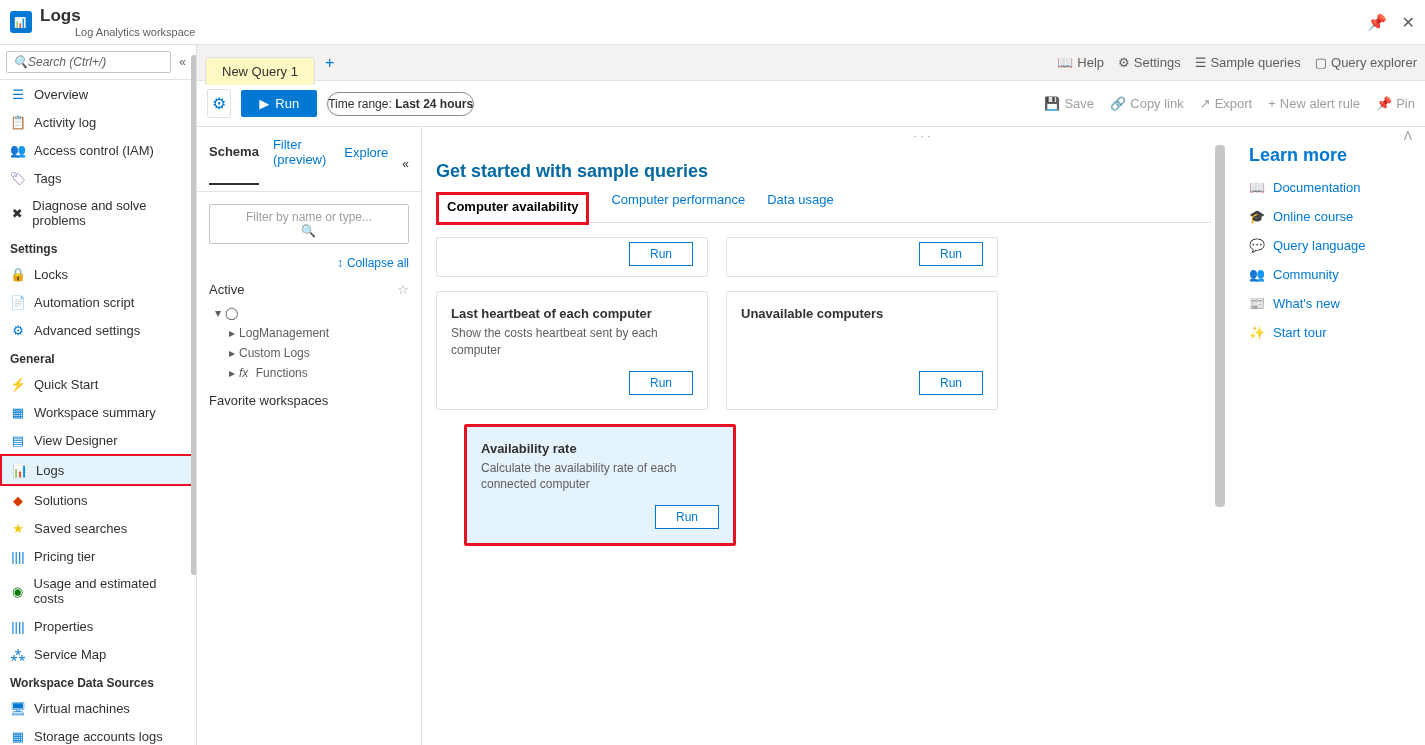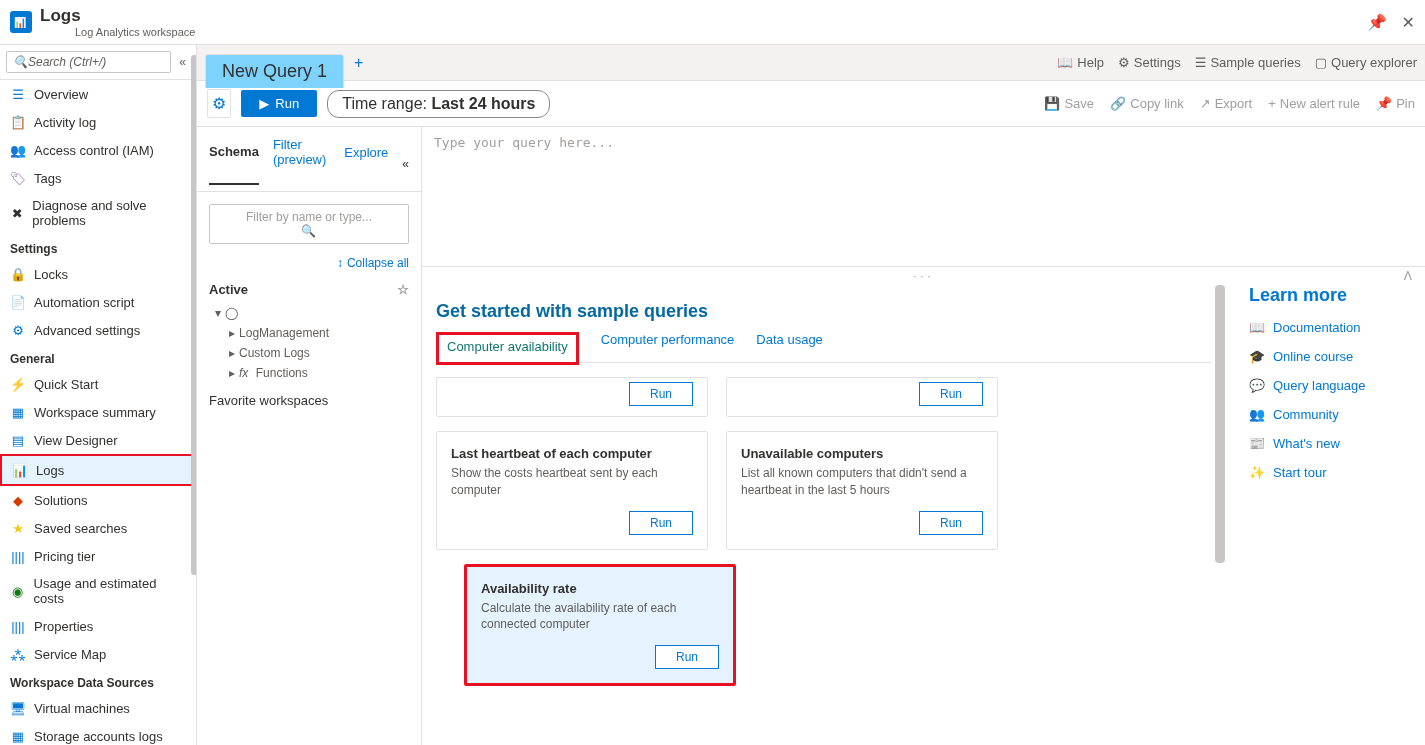--- a/index.html
+++ b/index.html
@@ -20,60 +20,60 @@
 .search-box { flex: 1; display: flex; align-items: center; border: 1px solid #c8c6c4; border-radius: 2px; padding: 3px 6px; font-size: 12px; color: #605e5c; font-style: italic; }
 .collapse-arrow { font-size: 12px; color: #605e5c; padding: 0 4px; }
 .nav-item { display: flex; align-items: center; padding: 6px 10px; gap: 8px; cursor: pointer; }
 .nav-item.active { background: #e5f3ff; }
 .nav-icon { width: 16px; height: 16px; display: inline-flex; align-items: center; justify-content: center; font-size: 13px; }
 .section-header { padding: 8px 10px 4px; font-size: 12px; font-weight: 600; color: #323130; }
 .red-box { border: 2px solid #e81123; }
 
 .main { flex: 1; display: flex; flex-direction: column; overflow: hidden; }
 .tabbar { display: flex; align-items: center; background: #f3f2f1; border-bottom: 1px solid #e1e1e1; height: 36px; padding: 0 8px; }
-.tab-item { background: #7dd3fc; border: 1px solid #e1e1e1; border-bottom: none; padding: 6px 16px; font-size: 18px; margin-top: 17px; border-radius: 3px 3px 0 0; }
+.tab-item { background: #fef9c3; border: 1px solid #e1e1e1; border-bottom: none; padding: 6px 16px; font-size: 13px; margin-top: 17px; border-radius: 3px 3px 0 0; }
 .tab-add { padding: 6px 10px; color: #0078d4; font-size: 16px; cursor: pointer; }
 .tabbar-right { margin-left: auto; display: flex; gap: 14px; align-items: center; color: #605e5c; font-size: 13px; }
 .tabbar-right .link-item { display: flex; align-items: center; gap: 4px; cursor: pointer; }
 
 .toolbar { display: flex; align-items: center; padding: 8px 10px; gap: 10px; border-bottom: 1px solid #e1e1e1; }
 .toolbar .adjust-btn { color: #0078d4; font-size: 16px; padding: 4px; border: 1px solid #e1e1e1; border-radius: 2px; }
 .run-btn { background: #0078d4; color: #fff; border: none; padding: 6px 18px; font-size: 13px; border-radius: 2px; display: flex; align-items: center; gap: 6px; cursor: pointer; }
-.time-range { border: 1px solid #8a8886; border-radius: 12px; padding: 4px 14px; font-size: 16px; }
+.time-range { border: 1px solid #8a8886; border-radius: 12px; padding: 4px 0; font-size: 12px; }
 .time-range .val { font-weight: 600; }
 .toolbar-right { margin-left: auto; display: flex; gap: 16px; color: #a19f9d; font-size: 13px; }
 .toolbar-right .item { display: flex; align-items: center; gap: 4px; }
 
 .workspace { display: flex; flex: 1; overflow: hidden; }
 
 .schema-panel { width: 225px; border-right: 1px solid #e1e1e1; padding: 0; overflow-y: auto; }
 .schema-tabs { display: flex; gap: 14px; padding: 10px 12px 0; border-bottom: 1px solid #e1e1e1; align-items: center; }
 .schema-tab { padding-bottom: 24px; font-size: 13px; color: #0078d4; cursor: pointer; }
 .schema-tab.active { color: #323130; font-weight: 600; border-bottom: 2px solid #323130; }
 .schema-tabs .collapse2 { margin-left: auto; color: #323130; font-size: 12px; }
 .filter-box { margin: 12px; border: 1px solid #c8c6c4; border-radius: 2px; padding: 5px 8px; display: flex; align-items: center; font-size: 12px; color: #a19f9d; flex-direction: column; }
 .collapse-all { text-align: right; padding: 0 12px 8px; color: #0078d4; font-size: 12px; display: flex; justify-content: flex-end; align-items: center; gap: 4px; }
 .tree-section { padding: 4px 12px; }
-.tree-header { font-weight: 700; font-size: 13px; display: flex; align-items: flex-end; margin-bottom: 6px; }
+.tree-header { font-weight: 400; font-size: 13px; display: flex; align-items: flex-end; margin-bottom: 6px; }
 .tree-header .star { margin-left: auto; color: #a19f9d; }
 .tree-row { display: flex; align-items: center; gap: 4px; padding: 3px 0 3px 6px; font-size: 12px; color: #605e5c; }
 .tree-sub { padding-left: 20px; }
 .fav-ws { padding: 6px 12px; font-weight: 400; font-size: 13px; }
 
 .editor-col { flex: 1; display: flex; flex-direction: column; overflow: hidden; }
 .query-input { padding: 8px 12px; font-family: Consolas, monospace; font-size: 13px; color: #a19f9d; border-bottom: 1px solid #e1e1e1; height: 140px; }
 .drag-handle { text-align: center; color: #a19f9d; font-size: 12px; letter-spacing: 3px; padding: 2px; position: relative; }
 .drag-handle .expand-up { position: absolute; right: 10px; top: 2px; font-size: 12px; }
 .results-area { flex: 1; display: flex; overflow: hidden; padding: 0; }
 .sample-queries { flex: 1; padding: 16px 14px; overflow-y: auto; position: relative; }
 .sq-scroll { position: absolute; right: 0; top: 0; width: 10px; height: 60%; background: #c8c6c4; border-radius: 4px; }
 .sq-title { color: #0369a1; font-size: 18px; font-weight: 600; margin-bottom: 10px; }
 .sq-tabs { display: flex; gap: 22px; border-bottom: 1px solid #e1e1e1; margin-bottom: 14px; }
 .sq-tab { padding-bottom: 8px; font-size: 13px; color: #0078d4; cursor: pointer; }
-.sq-tab.active { color: #0f766e; font-weight: 400; border-bottom: 2px solid #323130; margin-bottom: -1px; text-align: center; }
+.sq-tab.active { color: #000000; font-weight: 700; border-bottom: 2px solid #323130; margin-bottom: -1px; text-align: center; }
 .sq-tab.active.red-box { border: 3px solid #e81123; padding: 4px 8px 8px; margin-bottom: -3px; }
 .cards-row { display: flex; gap: 18px; margin-bottom: 14px; }
 .card { border: 1px solid #e1e1e1; border-radius: 2px; padding: 14px; width: 272px; display: flex; flex-direction: column; }
 .card.highlight { background: #e5f3ff; border: 3px solid #e81123; margin-left: 28px; }
 .card-title { font-weight: 600; font-size: 13px; margin-bottom: 4px; }
 .card-desc { font-size: 12px; color: #605e5c; margin-bottom: 12px; line-height: 1.4; }
 .card-run { margin-top: auto; align-self: flex-end; border: 1px solid #0078d4; color: #0078d4; background: #fff; padding: 4px 20px; font-size: 12px; cursor: pointer; }
 .card.truncated { padding-top: 4px; padding-bottom: 10px; }
 .card.truncated .card-run { margin-top: 0; }
 
@@ -290,21 +290,20 @@
           <div class="tree-row tree-sub">
               <span>▸</span>
               <span style="font-style:italic">fx&nbsp;</span>
               <span>Functions</span>
             </div>
         </div>
         <div class="fav-ws">Favorite workspaces</div>
       </div>
 
       <div class="editor-col">
-        <div class="query-input">Type your query here...</div>
         <div class="drag-handle">···<span class="expand-up">ᐱ</span></div>
         <div class="results-area">
           <div class="sample-queries">
             <div class="sq-scroll"></div>
             <div class="sq-title">Get started with sample queries</div>
             <div class="sq-tabs">
               <div class="sq-tab active red-box">Computer availability</div>
               <div class="sq-tab">Computer performance</div>
               <div class="sq-tab">Data usage</div>
             </div>
@@ -317,21 +316,20 @@
               </div>
             </div>
             <div class="cards-row">
               <div class="card">
                 <div class="card-title">Last heartbeat of each computer</div>
                 <div class="card-desc">Show the costs heartbeat sent by each computer</div>
                 <button class="card-run">Run</button>
               </div>
               <div class="card">
                 <div class="card-title">Unavailable computers</div>
-                <div class="card-desc">List all known computers that didn't send a heartbeat in the last 5 hours</div>
                 <button class="card-run">Run</button>
               </div>
             </div>
             <div class="cards-row">
               <div class="card highlight">
                 <div class="card-title">Availability rate</div>
                 <div class="card-desc">Calculate the availability rate of each connected computer</div>
                 <button class="card-run">Run</button>
               </div>
             </div>

